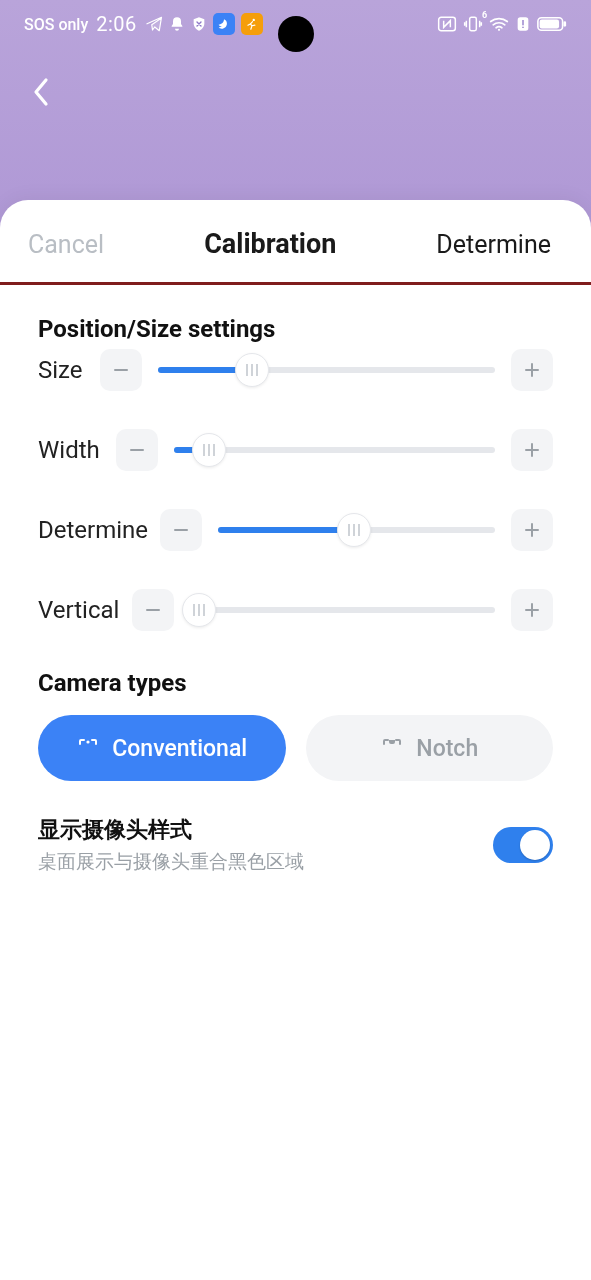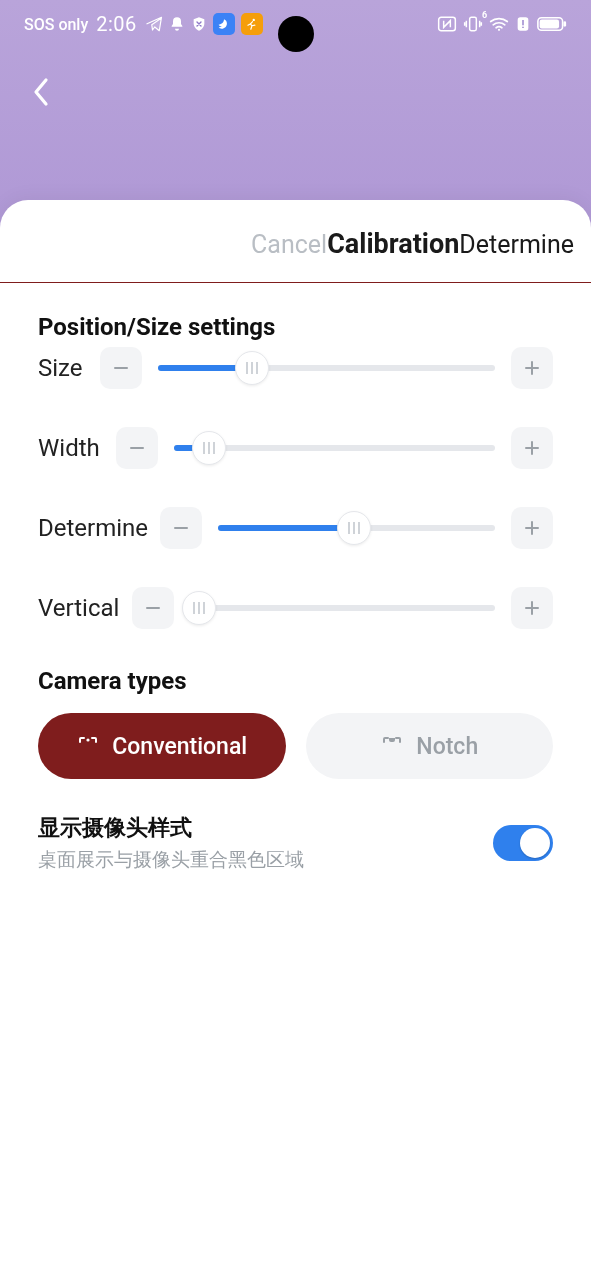--- a/index.html
+++ b/index.html
@@ -43,22 +43,22 @@
   }
 
   
   .sheet {
     position: absolute; left: 0; right: 0; bottom: 0; top: 200px;
     background: #fff; border-radius: 28px 28px 0 0;
     box-shadow: 0 -2px 20px rgba(0,0,0,0.05);
     display: flex; flex-direction: column;
   }
   .sheet-header {
-    display: flex; align-items: center; justify-content: flex-end;
-    padding: 28px 17px 22px 28px; border-bottom: 1px solid #7f1d1d;
+    display: flex; align-items: center; justify-content: space-between;
+    padding: 28px 40px 22px 28px; border-bottom: 3px solid #7f1d1d;
   }
   .sheet-header .cancel { color: #b9bec4; font-size: 25px; font-weight: 400; cursor: pointer; }
   .sheet-header .title  { color: #1a1a1a; font-size: 27px; font-weight: 700; }
   .sheet-header .confirm{ color: #1a1a1a; font-size: 25px; font-weight: 400; cursor: pointer; }
 
   .sheet-body { padding: 30px 38px 0 38px; }
 
   .section-title { font-size: 24px; font-weight: 700; color: #111; margin-bottom: 6px; }
   .section-sub   { font-size: 19px; color: #9aa0a6; margin-bottom: 26px; }
 
@@ -96,21 +96,21 @@
     background-image: repeating-linear-gradient(90deg, #cfd3d8 0 1.5px, transparent 1.5px 5px);
   }
 
   
   .camera-types { margin-top: 10px; }
   .pill-row { display: flex; gap: 20px; margin-top: 18px; margin-bottom: 34px; }
   .pill {
     flex: 1; height: 66px; border-radius: 34px; display: flex; align-items: center; justify-content: center;
     gap: 12px; font-size: 23px; font-weight: 500; cursor: pointer;
   }
-  .pill.active   { background: #7f1d1d; color: #fff; }
+  .pill.active   { background: #3b82f6; color: #fff; }
   .pill.inactive { background: #f3f4f6; color: #9aa0a6; }
 
   
   .toggle-row { display: flex; align-items: center; justify-content: space-between; }
   .toggle-text .t-title { font-size: 22px; font-weight: 700; color: #111; margin-bottom: 4px; }
   .toggle-text .t-sub   { font-size: 19px; color: #9aa0a6; }
   .switch {
     width: 60px; height: 36px; border-radius: 18px; background: #2f80ed; position: relative; cursor: pointer;
   }
   .switch .knob {

